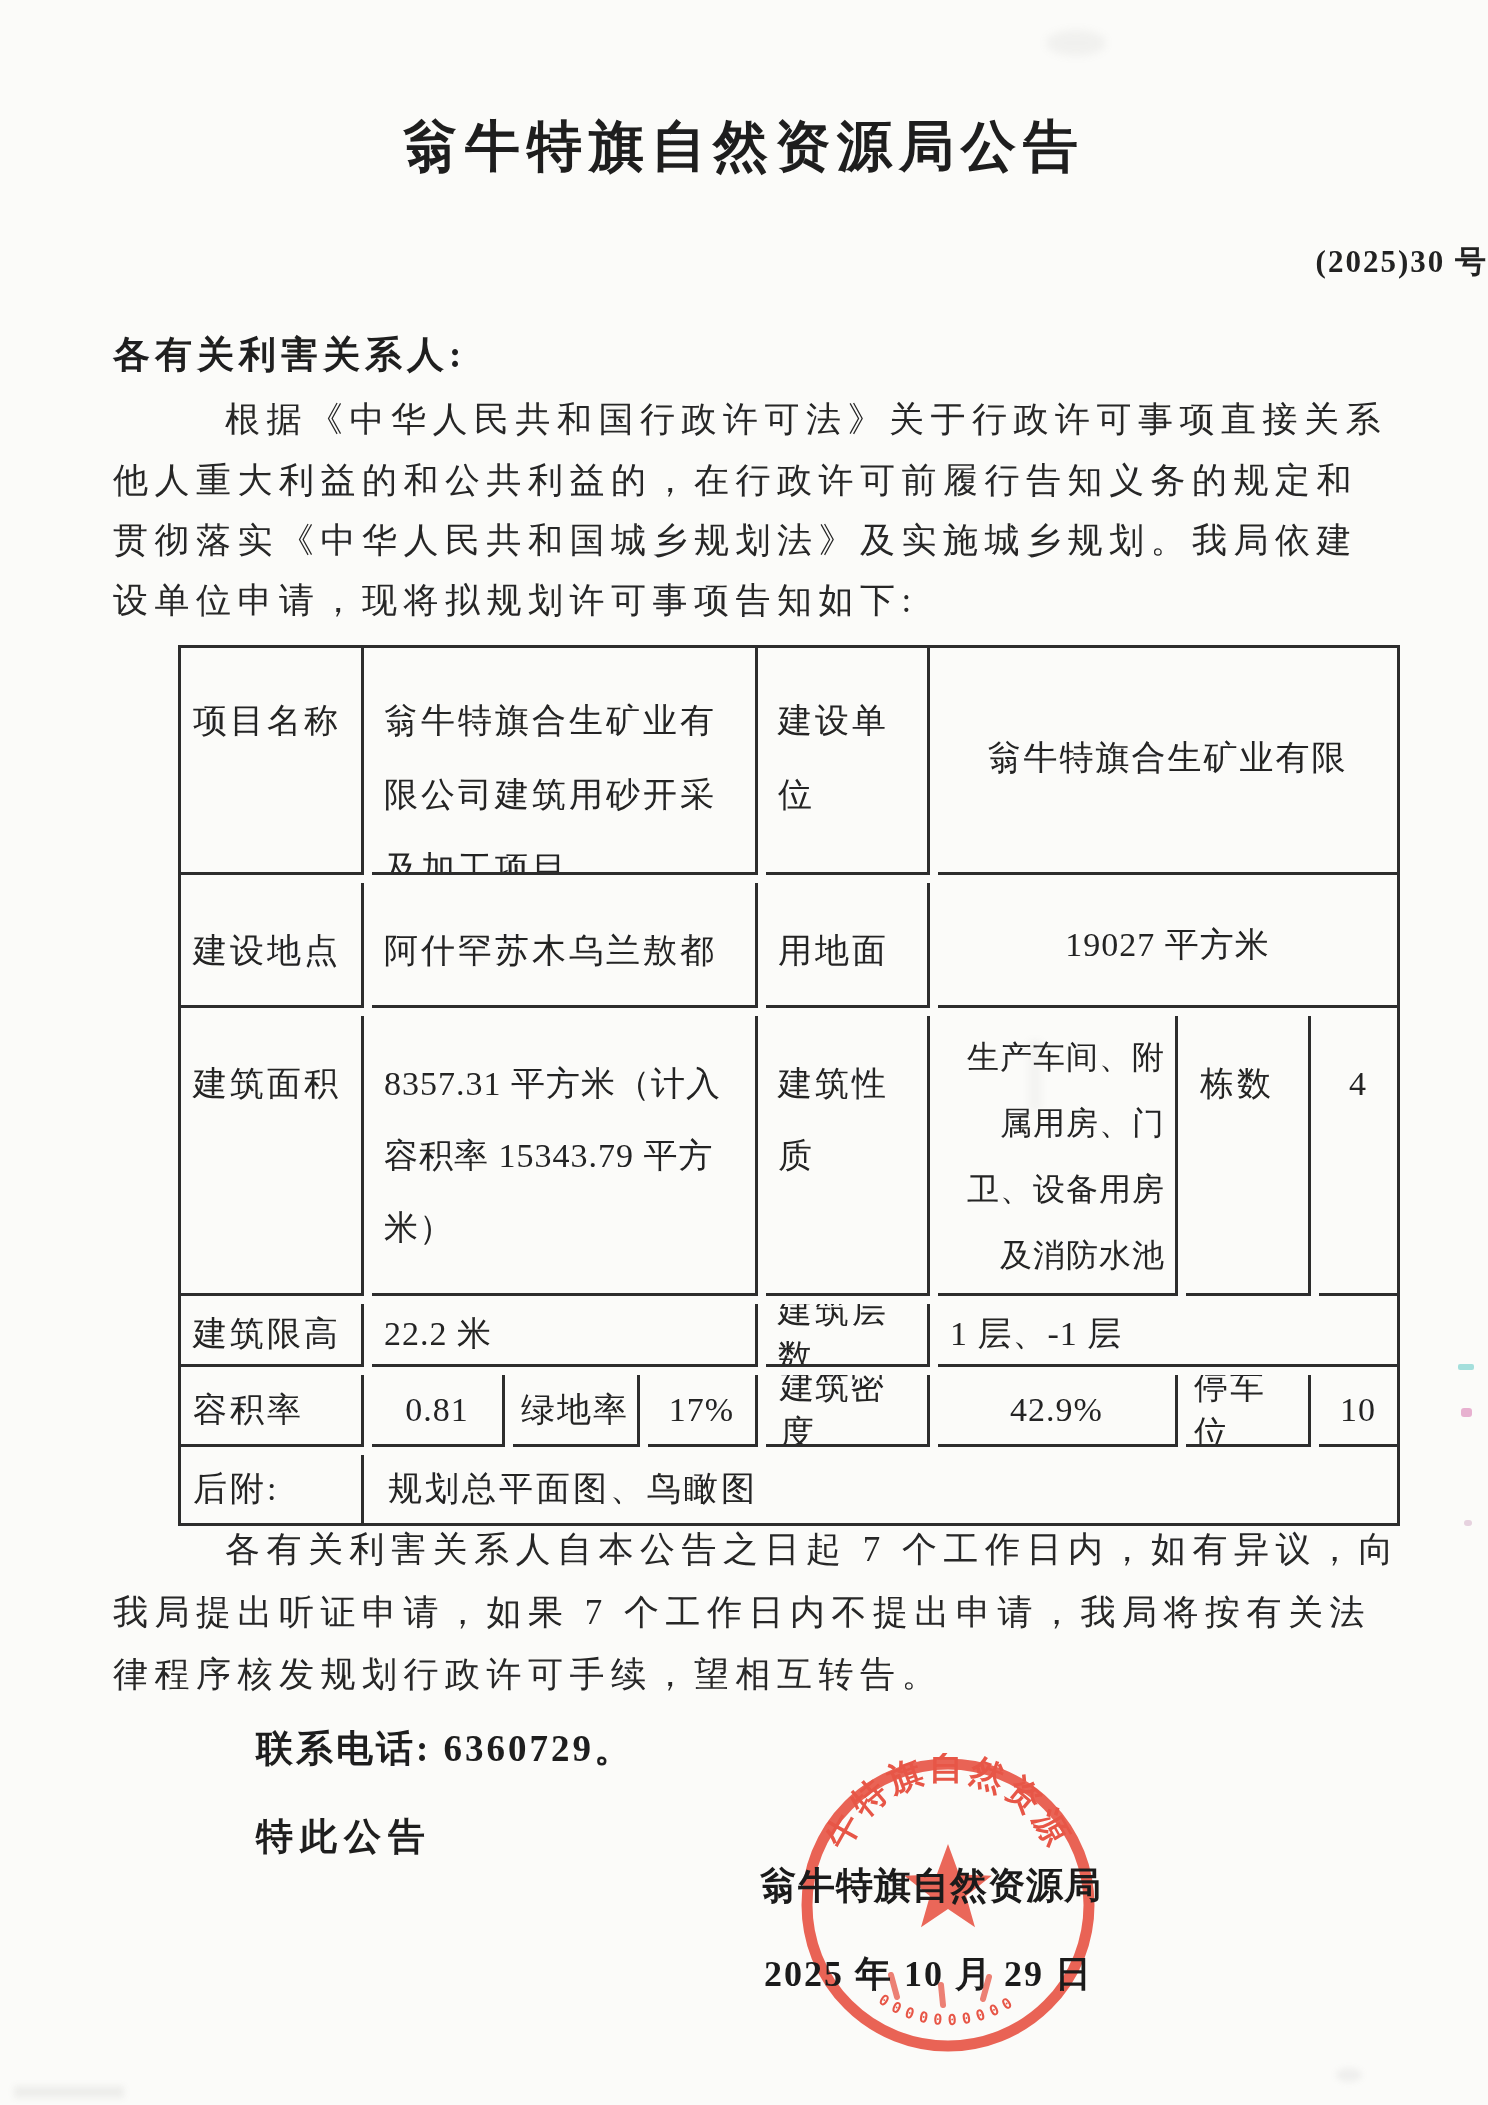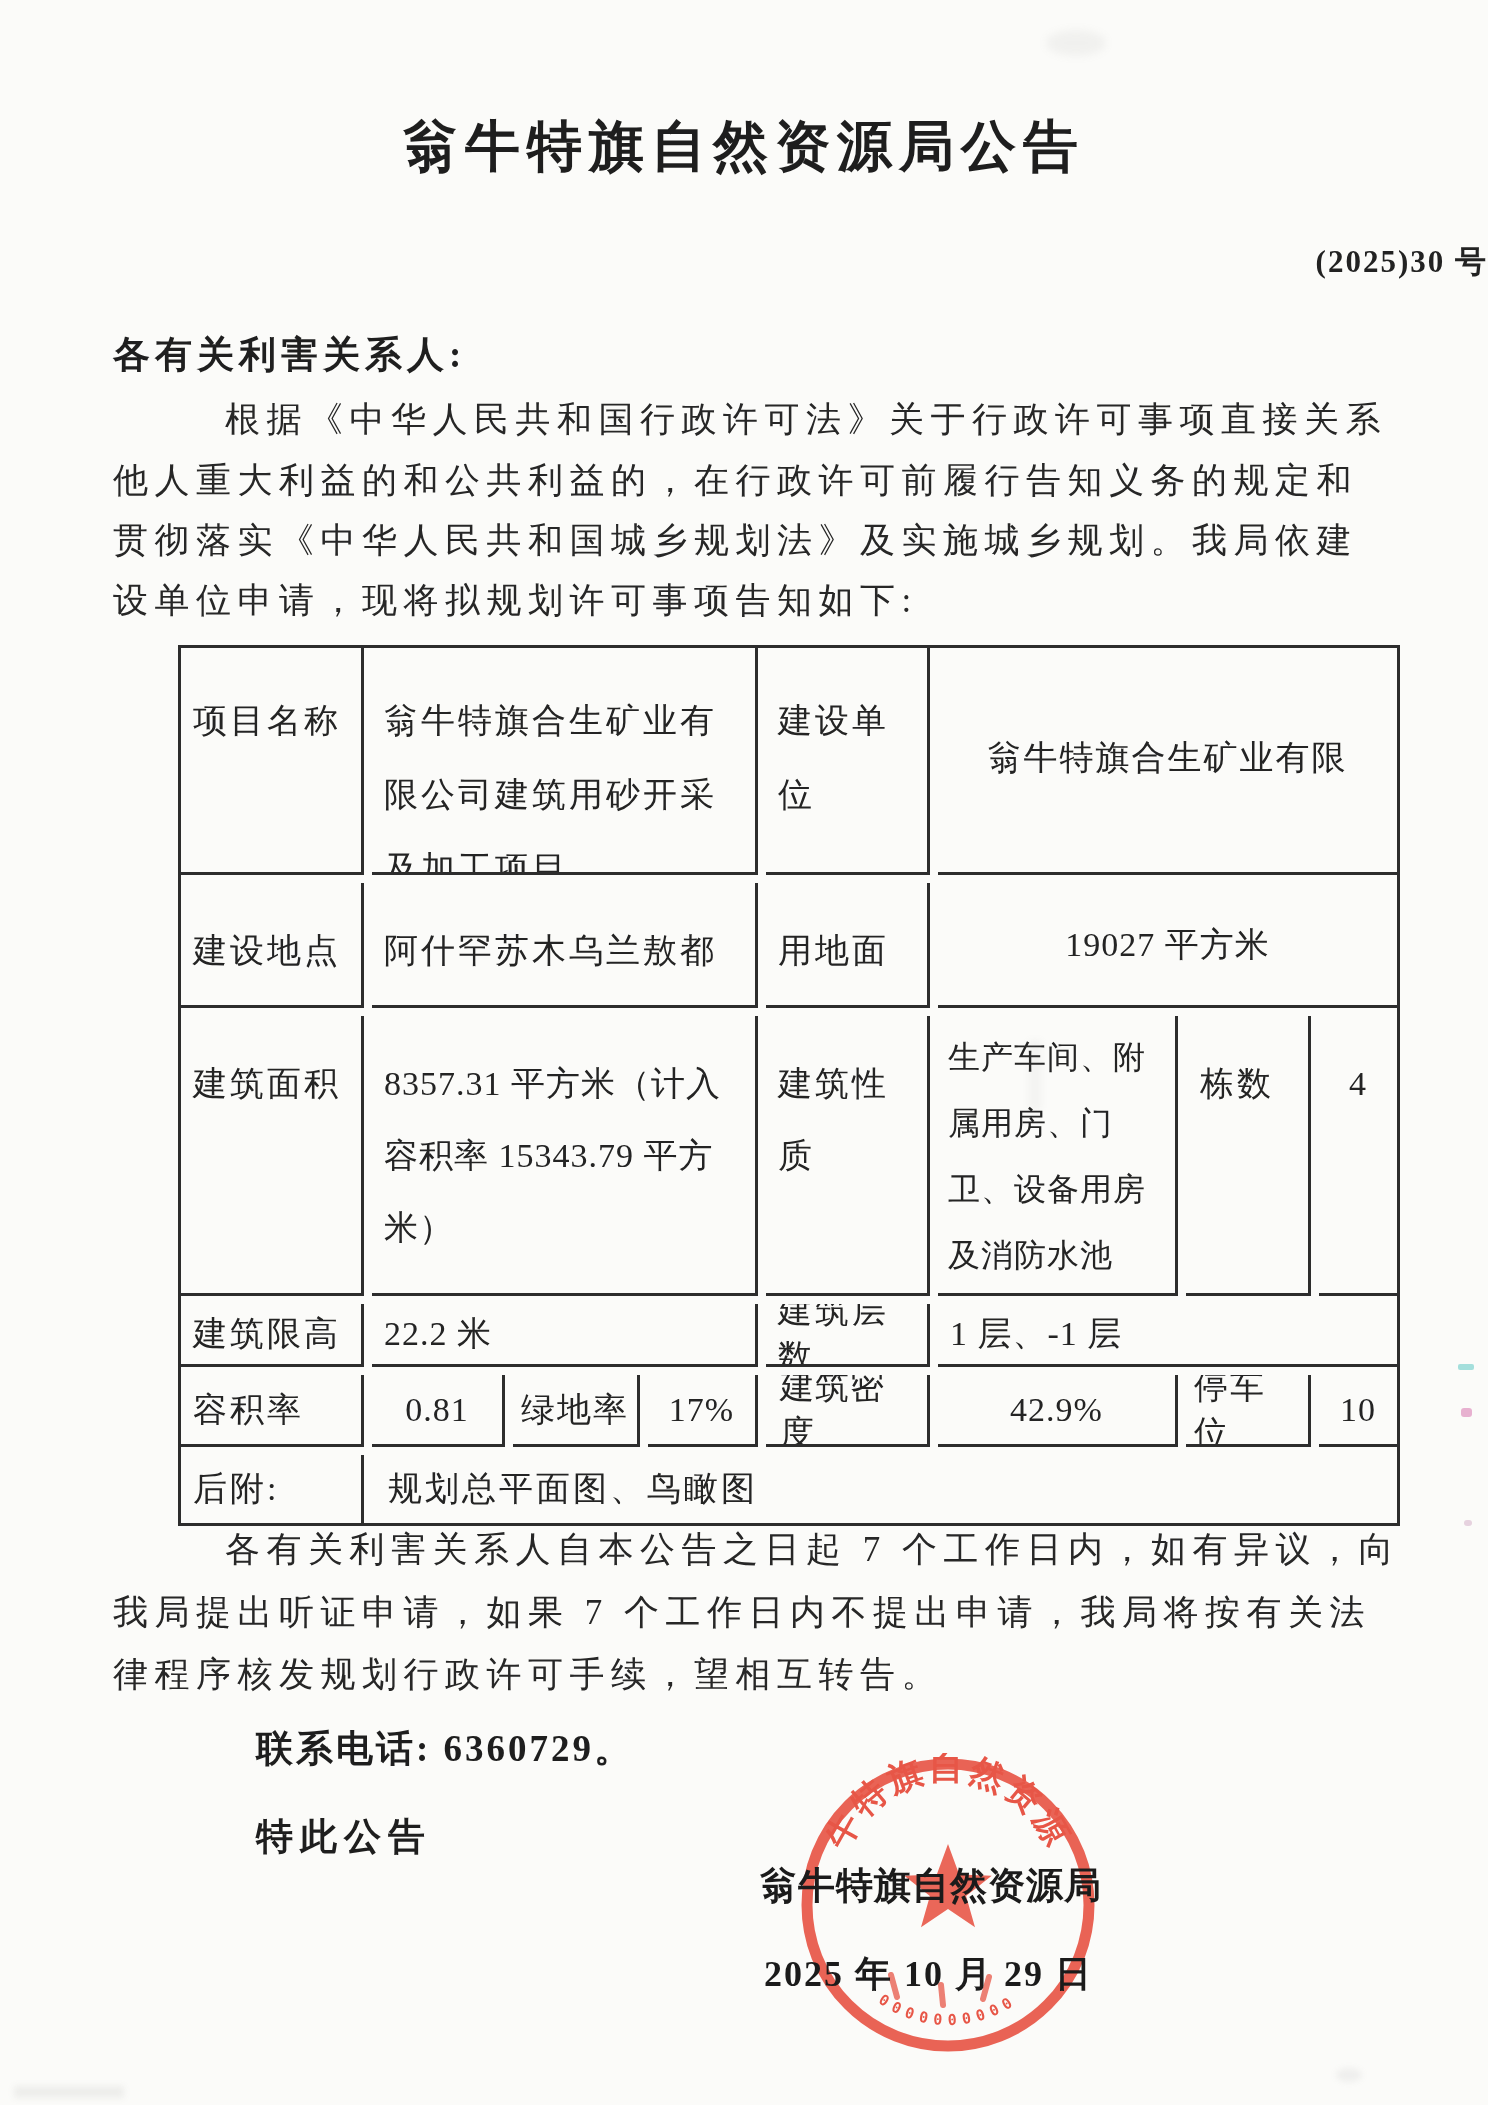--- a/index.html
+++ b/index.html
@@ -50,21 +50,21 @@
   }
   .s3{grid-column:span 3;} .s7{grid-column:span 7;}
   .nr{border-right:none;} .nb{border-bottom:none;}
   .top1{padding-top:36px; line-height:74px;}
   .top2{padding-top:32px; line-height:72px;}
   .midv{display:flex; align-items:center;}
   .hctr{text-align:center; justify-content:center;}
   .unitval{text-align:center; padding:36px 40px 0; line-height:148px; letter-spacing:2px;}
   .areaval{text-align:center; padding-top:26px;}
   .fa{letter-spacing:1px;}
-  .nature{padding:8px 10px 0; line-height:66px; letter-spacing:1px; font-size:32px;}
+  .nature{padding:8px 10px 0; line-height:66px; letter-spacing:1px; font-size:32px;text-align:right;}
   .num{letter-spacing:1px;}
 
   
   .sealwrap{position:absolute; left:793px; top:1753px; z-index:2; opacity:.88;}
 
   
   .speck{position:absolute;}
   .n1{left:1458px; top:1364px; width:16px; height:6px; background:#8fd8d4; border-radius:2px; opacity:.8;}
   .n2{left:1461px; top:1408px; width:11px; height:9px; background:#e29fc6; border-radius:3px; opacity:.8;}
   .n3{left:1464px; top:1520px; width:8px; height:6px; background:#d8b7cd; border-radius:3px; opacity:.6;}

